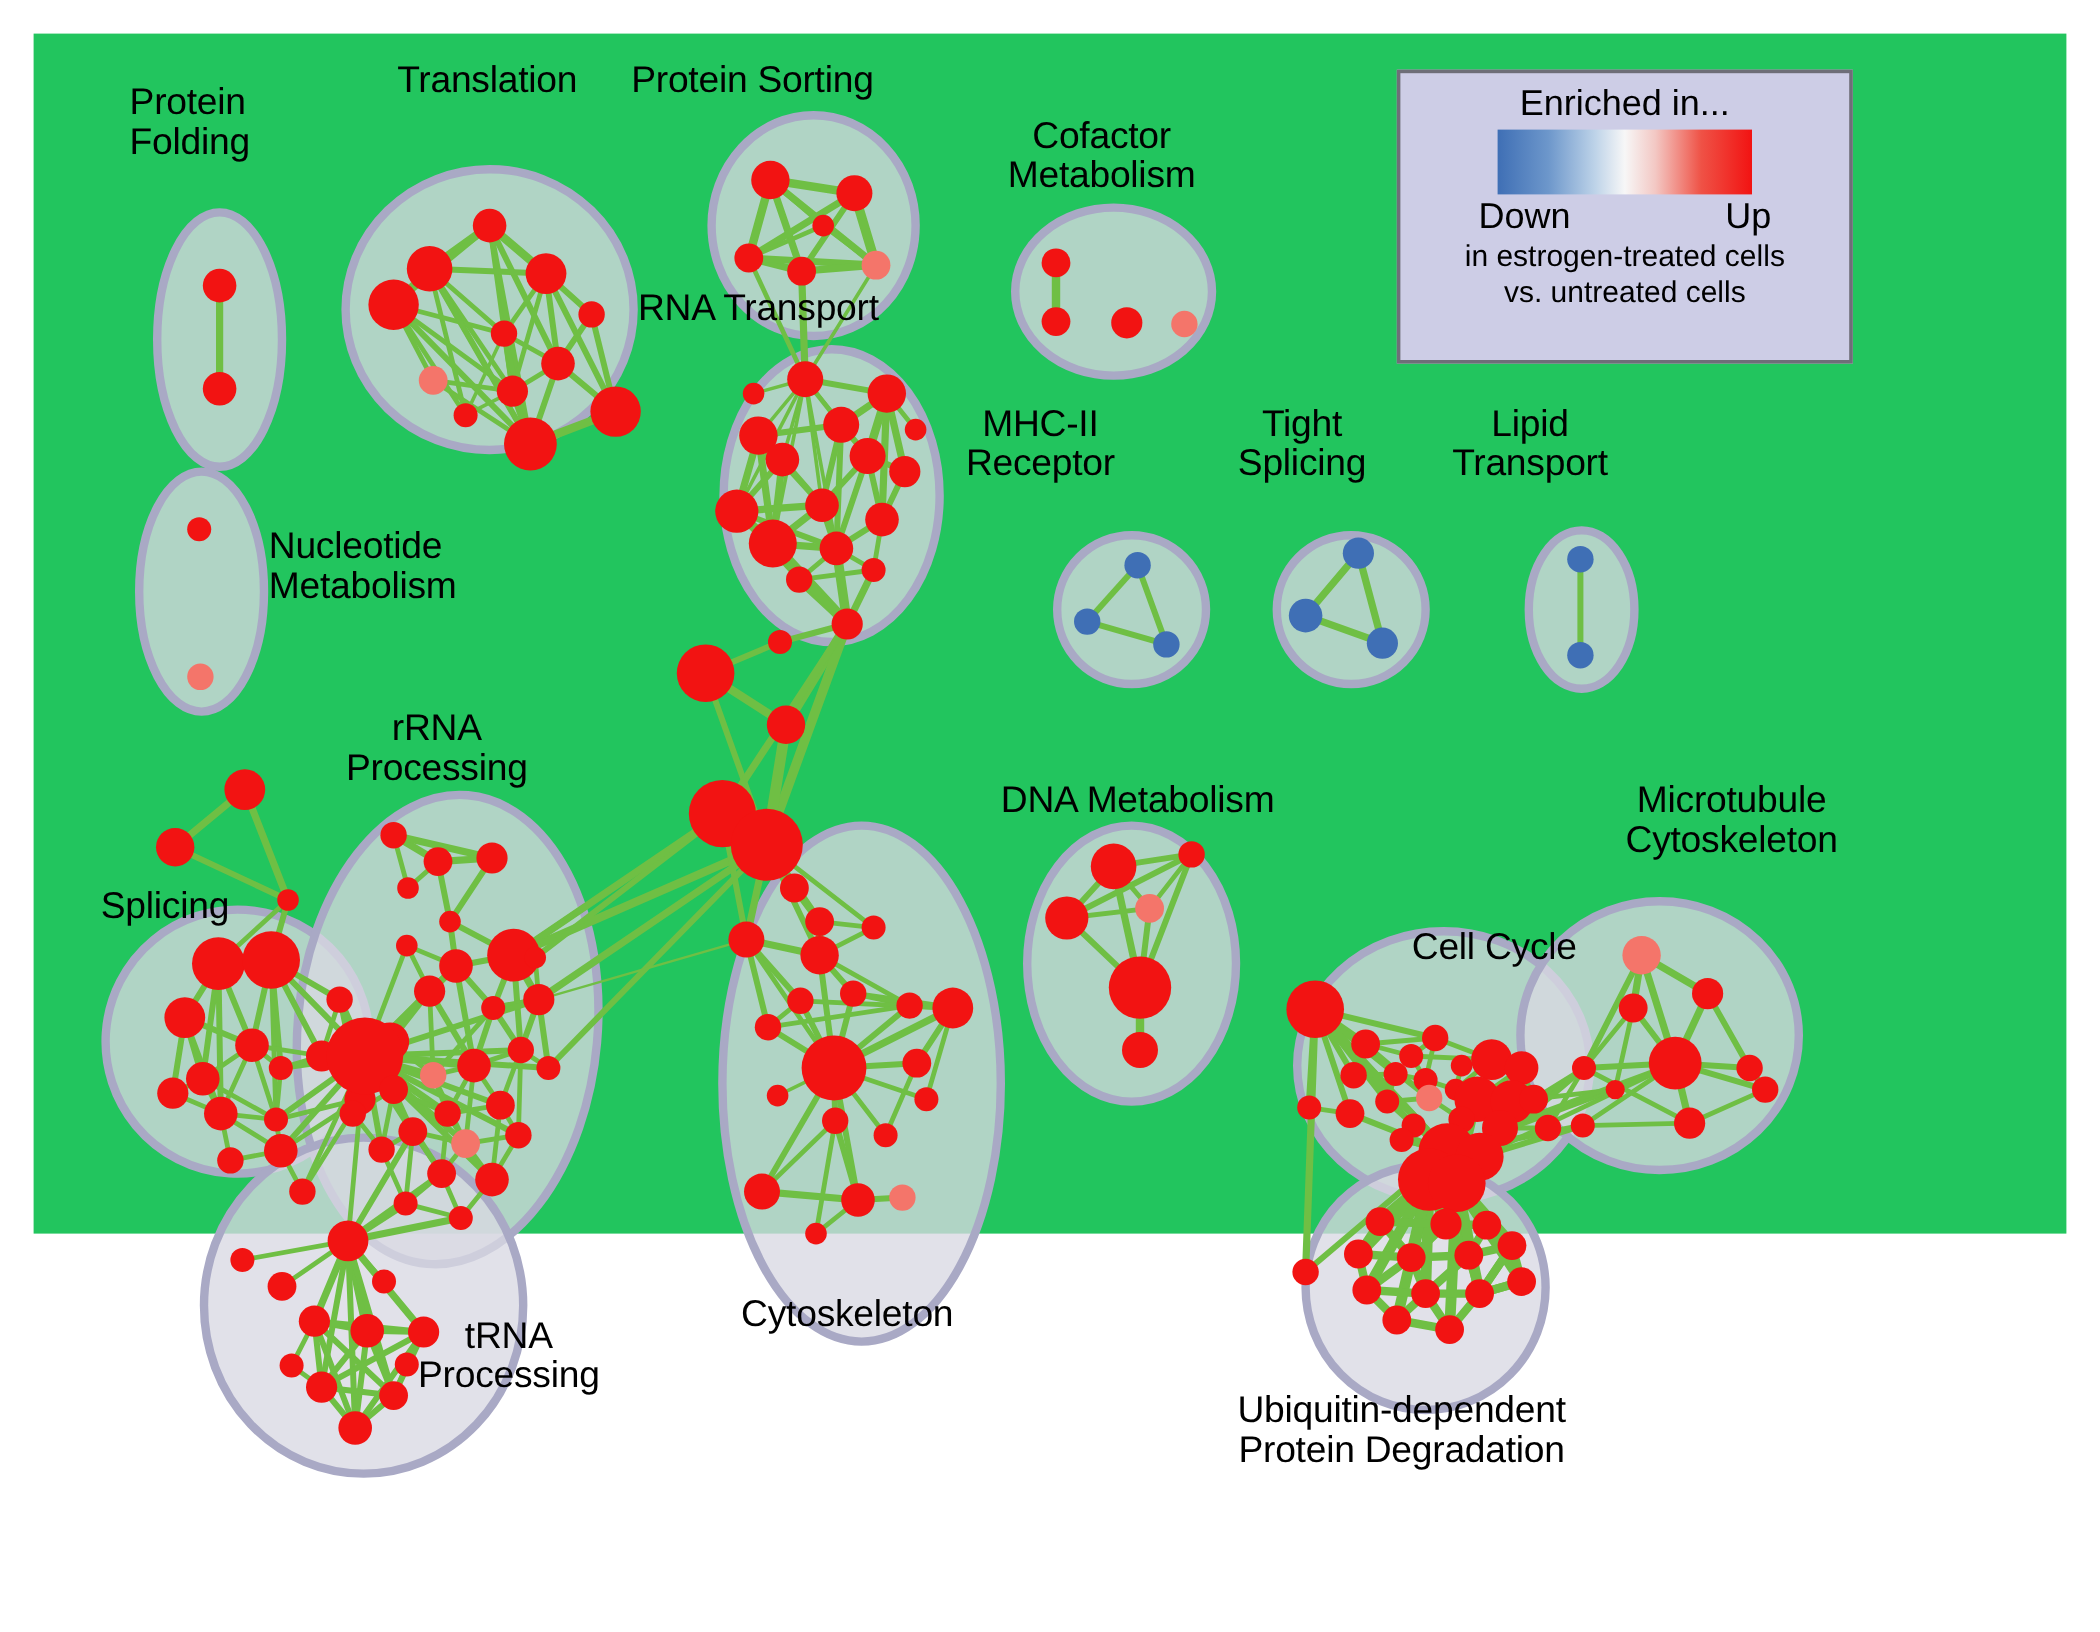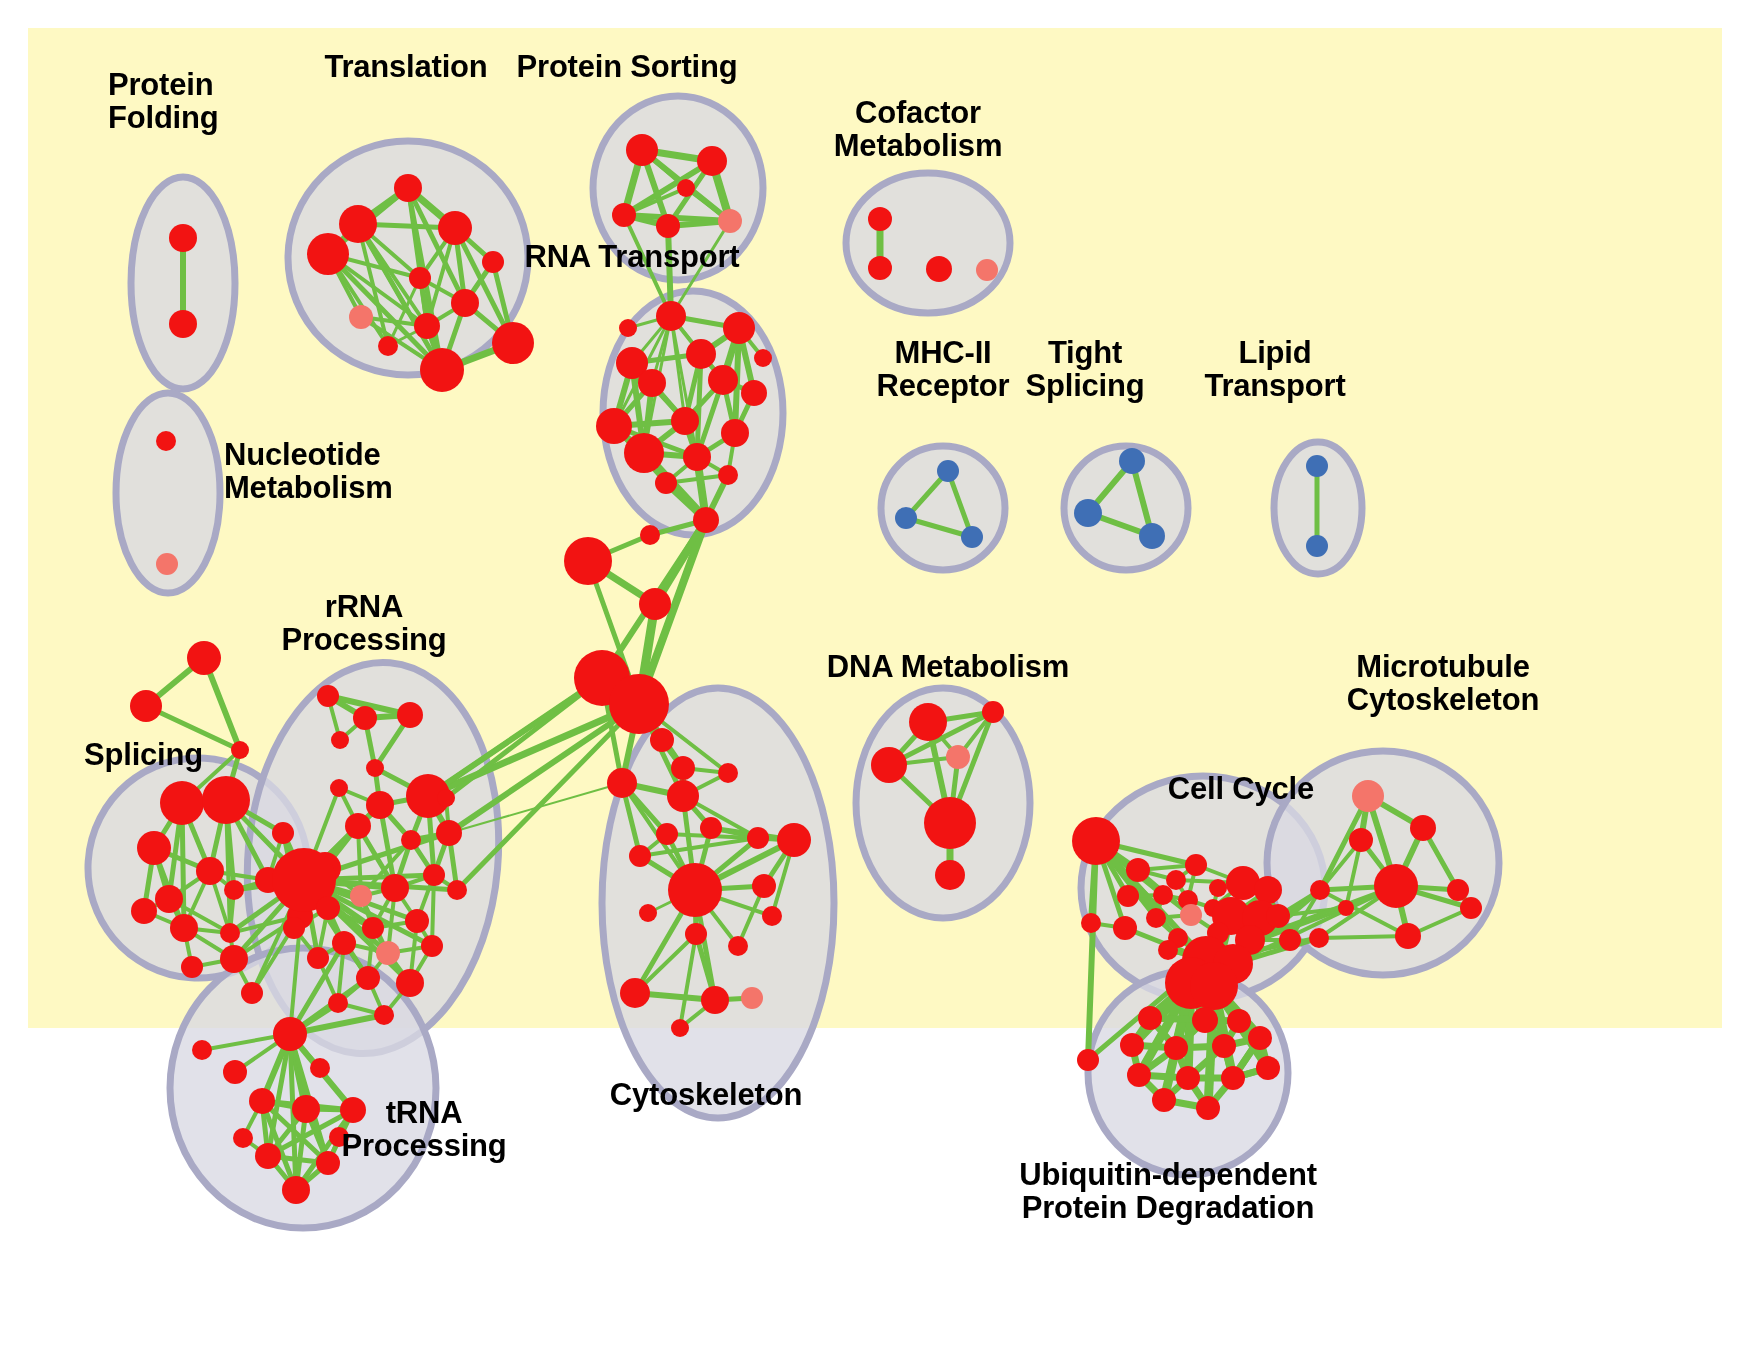--- a/index.html
+++ b/index.html
@@ -11,22 +11,21 @@
     position: relative;
     width: 1750px;
     height: 1360px;
     background: #ffffff;
     overflow: hidden;
   }
   #canvas {
     position: absolute;
     left: 28px; top: 28px;
     width: 1694px; height: 1000px;
-    background: #fef9c3;
-    font-weight: bold;
+    background: #22c55e;
   }
   svg#net { position:absolute; left:0; top:0; width:1694px; height:1304px; display:block; }
 
   .cluster-label {
     position: absolute;
     color: #000;
     font-family: "Liberation Sans", sans-serif;
     font-size: 31px;
     line-height: 1.08;
     white-space: pre-line;
@@ -772,21 +771,21 @@
       </svg>
 
     <div id="labels">
         <div class="cluster-label cl-left" style="left: 80px; top: 40px; width: 180px;">Protein
 Folding</div>
         <div class="cluster-label cl-center" style="left: 268px; top: 22px; width: 220px;">Translation</div>
         <div class="cluster-label cl-center" style="left: 474px; top: 22px; width: 250px;">Protein Sorting</div>
         <div class="cluster-label cl-center" style="left: 780px; top: 68px; width: 220px;">Cofactor
 Metabolism</div>
         <div class="cluster-label cl-center" style="left: 484px; top: 212px; width: 240px;">RNA Transport</div>
-        <div class="cluster-label cl-center" style="left: 820px; top: 308px; width: 190px;">MHC-II
+        <div class="cluster-label cl-center" style="left: 744px; top: 308px; width: 190px;">MHC-II
 Receptor</div>
         <div class="cluster-label cl-center" style="left: 962px; top: 308px; width: 190px;">Tight
 Splicing</div>
         <div class="cluster-label cl-center" style="left: 1152px; top: 308px; width: 190px;">Lipid
 Transport</div>
         <div class="cluster-label cl-left" style="left: 196px; top: 410px; width: 230px;">Nucleotide
 Metabolism</div>
         <div class="cluster-label cl-center" style="left: 236px; top: 562px; width: 200px;">rRNA
 Processing</div>
         <div class="cluster-label cl-left" style="left: 56px; top: 710px; width: 160px;">Splicing</div>
@@ -794,15 +793,25 @@
         <div class="cluster-label cl-center" style="left: 1290px; top: 622px; width: 250px;">Microtubule
 Cytoskeleton</div>
         <div class="cluster-label cl-center" style="left: 1076px; top: 744px; width: 210px; text-align: right;">Cell Cycle</div>
         <div class="cluster-label cl-center" style="left: 558px; top: 1050px; width: 240px;">Cytoskeleton</div>
         <div class="cluster-label cl-center" style="left: 296px; top: 1068px; width: 200px;">tRNA
 Processing</div>
         <div class="cluster-label cl-center" style="left: 960px; top: 1082px; width: 360px; margin-top: 48px;">Ubiquitin-dependent
 Protein Degradation</div>
       </div>
 
+    <div id="legend">
+      <div class="lg-title">Enriched in...</div>
+      <div class="lg-bar"></div>
+      <div class="lg-ends">
+        <span>Down</span>
+        <span>Up</span>
+      </div>
+      <div class="lg-sub">in estrogen-treated cells</div>
+      <div class="lg-sub">vs. untreated cells</div>
+    </div>
 
   </div>
 </div>
 
 </body></html>

